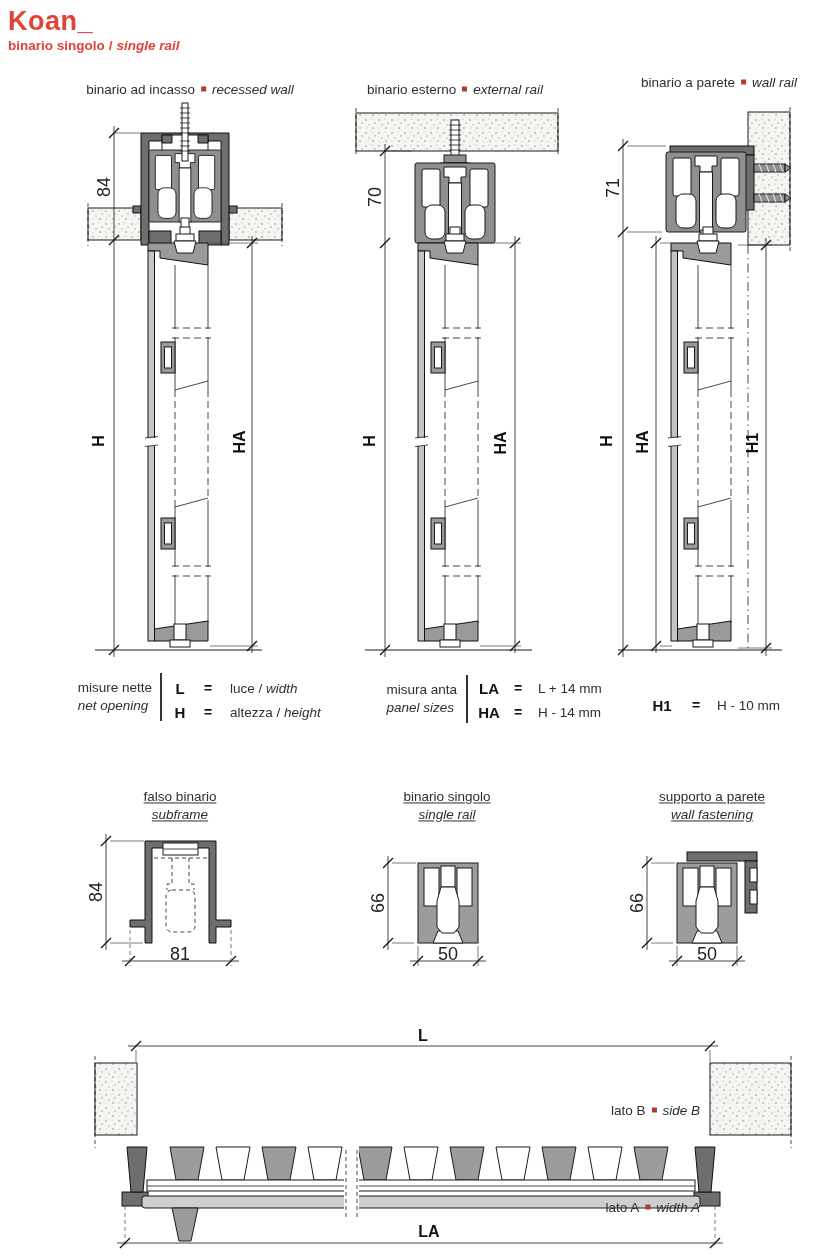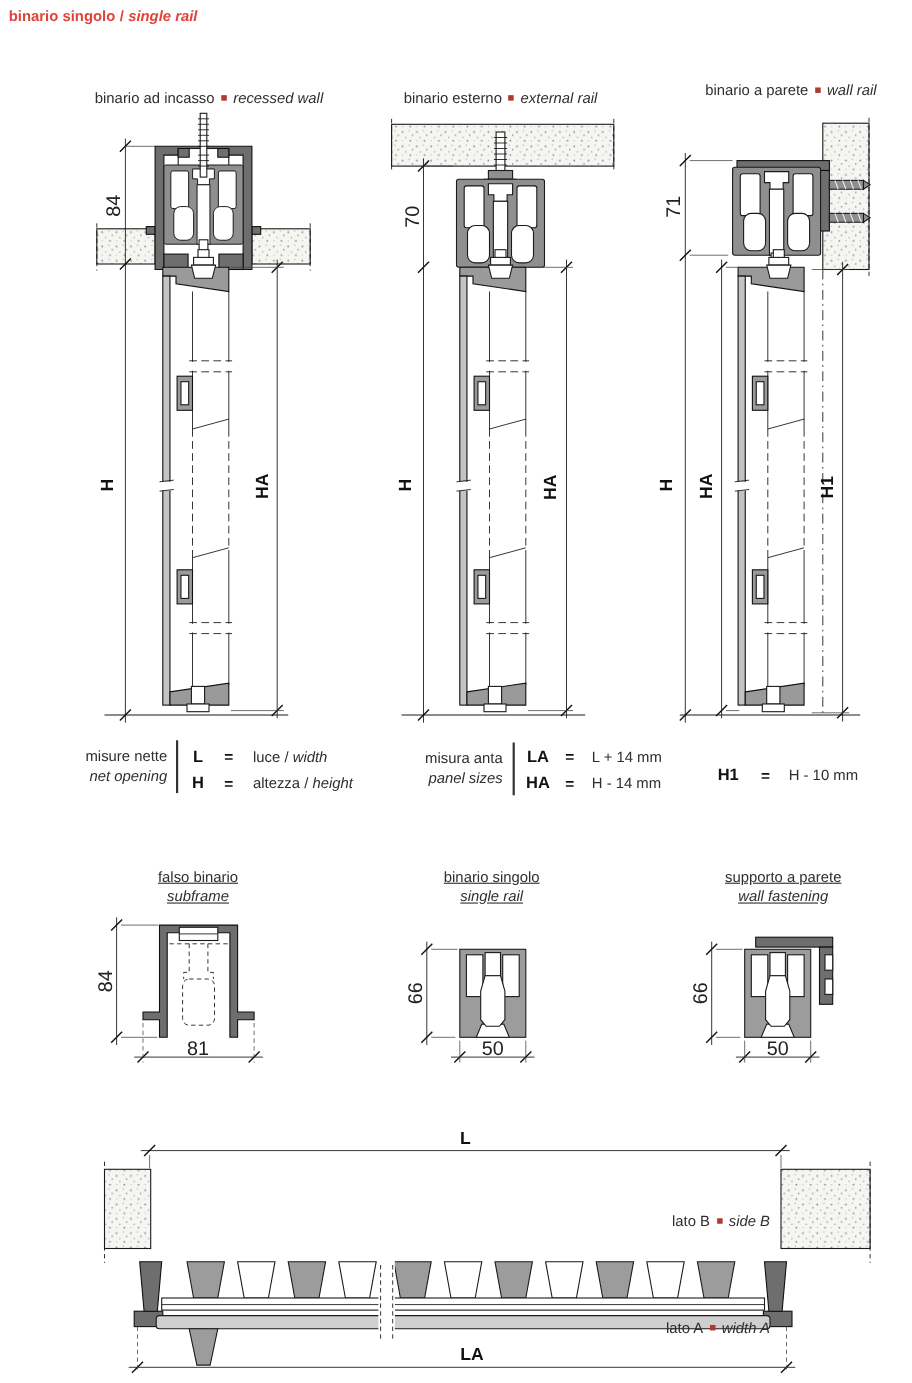--- a/index.html
+++ b/index.html
@@ -1,21 +1,21 @@
 <!DOCTYPE html>
 <html><head>
 <meta charset="utf-8">
 <style>
   html,body{margin:0;padding:0;background:#fff;}
   .page{position:relative;width:829px;height:1257px;background:#fff;overflow:hidden;
         font-family:"Liberation Sans",sans-serif;color:#2e2e2e;}
   .abs{position:absolute;}
   .center{transform:translate(-50%,-50%);}
   .vmid{transform:translate(0,-50%);}
-  .rgt{transform:translate(-100%,-50%);text-align:right;}
+  .rgt{transform:translate(-100%,-50%);}
   .vdim{transform:translate(-50%,-50%) rotate(-90deg);}
   .hdr{left:8px;top:6px;}
   .hdr h1{margin:0;font-size:27px;font-weight:bold;color:#e14338;letter-spacing:.5px;}
   .hdr .sub{font-size:13.5px;font-weight:bold;color:#e14338;margin-top:1px;}
   .hdr .sub .sep{margin:0 4px;}
   .hdr .sub .en{font-style:italic;}
   .dlabel{font-size:13.5px;color:#2e2e2e;white-space:nowrap;}
   .dlabel .en{font-style:italic;}
   .bullet{display:inline-block;width:5px;height:5px;background:#b03a30;margin:0 6px 2px 6px;vertical-align:middle;}
   .dimnum{font-size:18px;color:#222;white-space:nowrap;}
@@ -296,20 +296,21 @@
     <line class="ext" x1="710" y1="1050" x2="710" y2="1062"></line>
     <line class="s8" x1="117" y1="1243" x2="723" y2="1243"></line>
     <use href="#tk" transform="translate(125,1243)"></use>
         <use href="#tk" transform="translate(715,1243)"></use>
     <line class="ext dsh2" x1="125" y1="1206" x2="125" y2="1248"></line>
     <line class="ext dsh2" x1="715" y1="1206" x2="715" y2="1248"></line>
   </g>
 </svg>
 
 <div class="abs hdr">
+  <h1>Koan_</h1>
   <div class="sub"><span>binario singolo</span><span class="sep">/</span><span class="en">single rail</span></div>
 </div>
 
 <div class="abs center dlabel" style="left:190px;top:89px"><span>binario ad incasso</span><span class="bullet"></span><span class="en">recessed wall</span></div>
 <div class="abs center dlabel" style="left:455px;top:89px"><span>binario esterno</span><span class="bullet"></span><span class="en">external rail</span></div>
 <div class="abs center dlabel" style="left:719px;top:82px"><span>binario a parete</span><span class="bullet"></span><span class="en">wall rail</span></div>
 
 <div class="abs vdim dimnum" style="left:104px;top:187px">84</div>
 <div class="abs vdim dimsym" style="left:99px;top:441px">H</div>
 <div class="abs vdim dimsym" style="left:240px;top:442px">HA</div>

